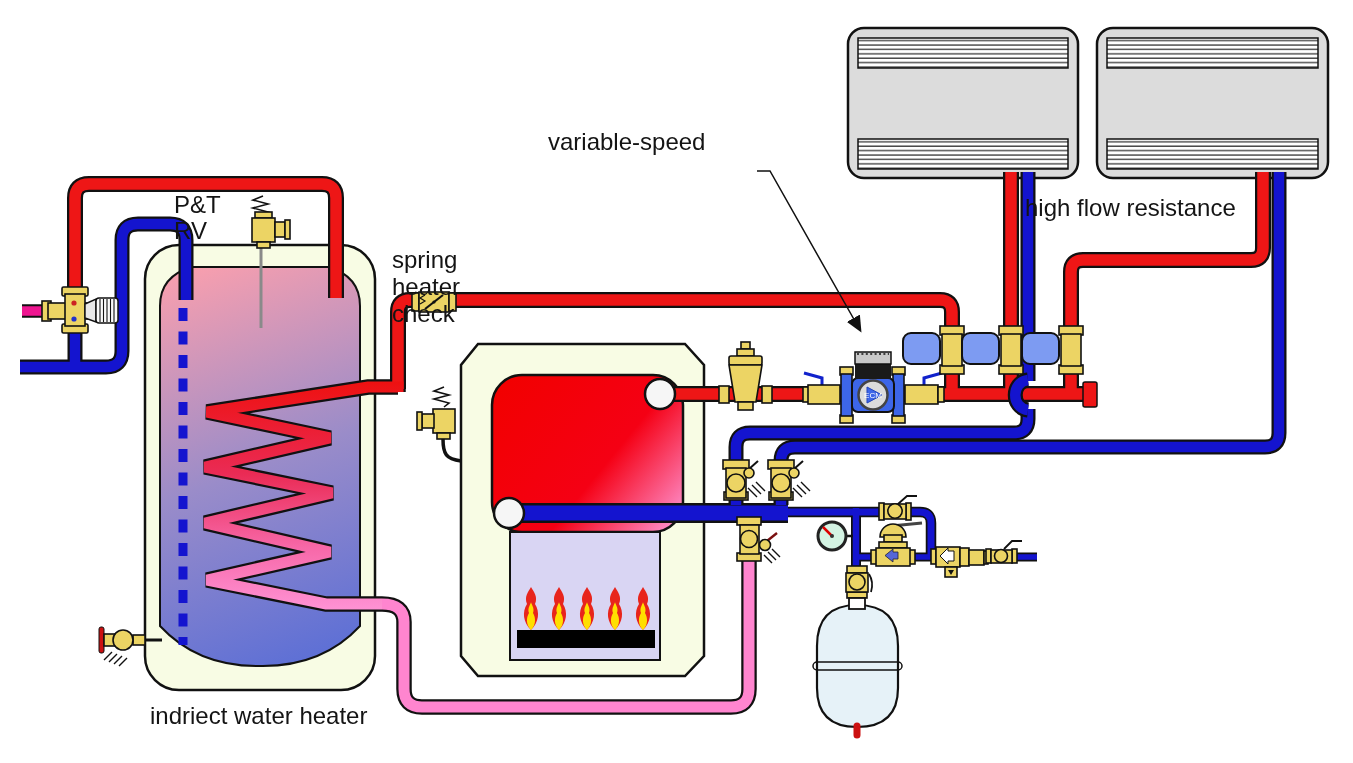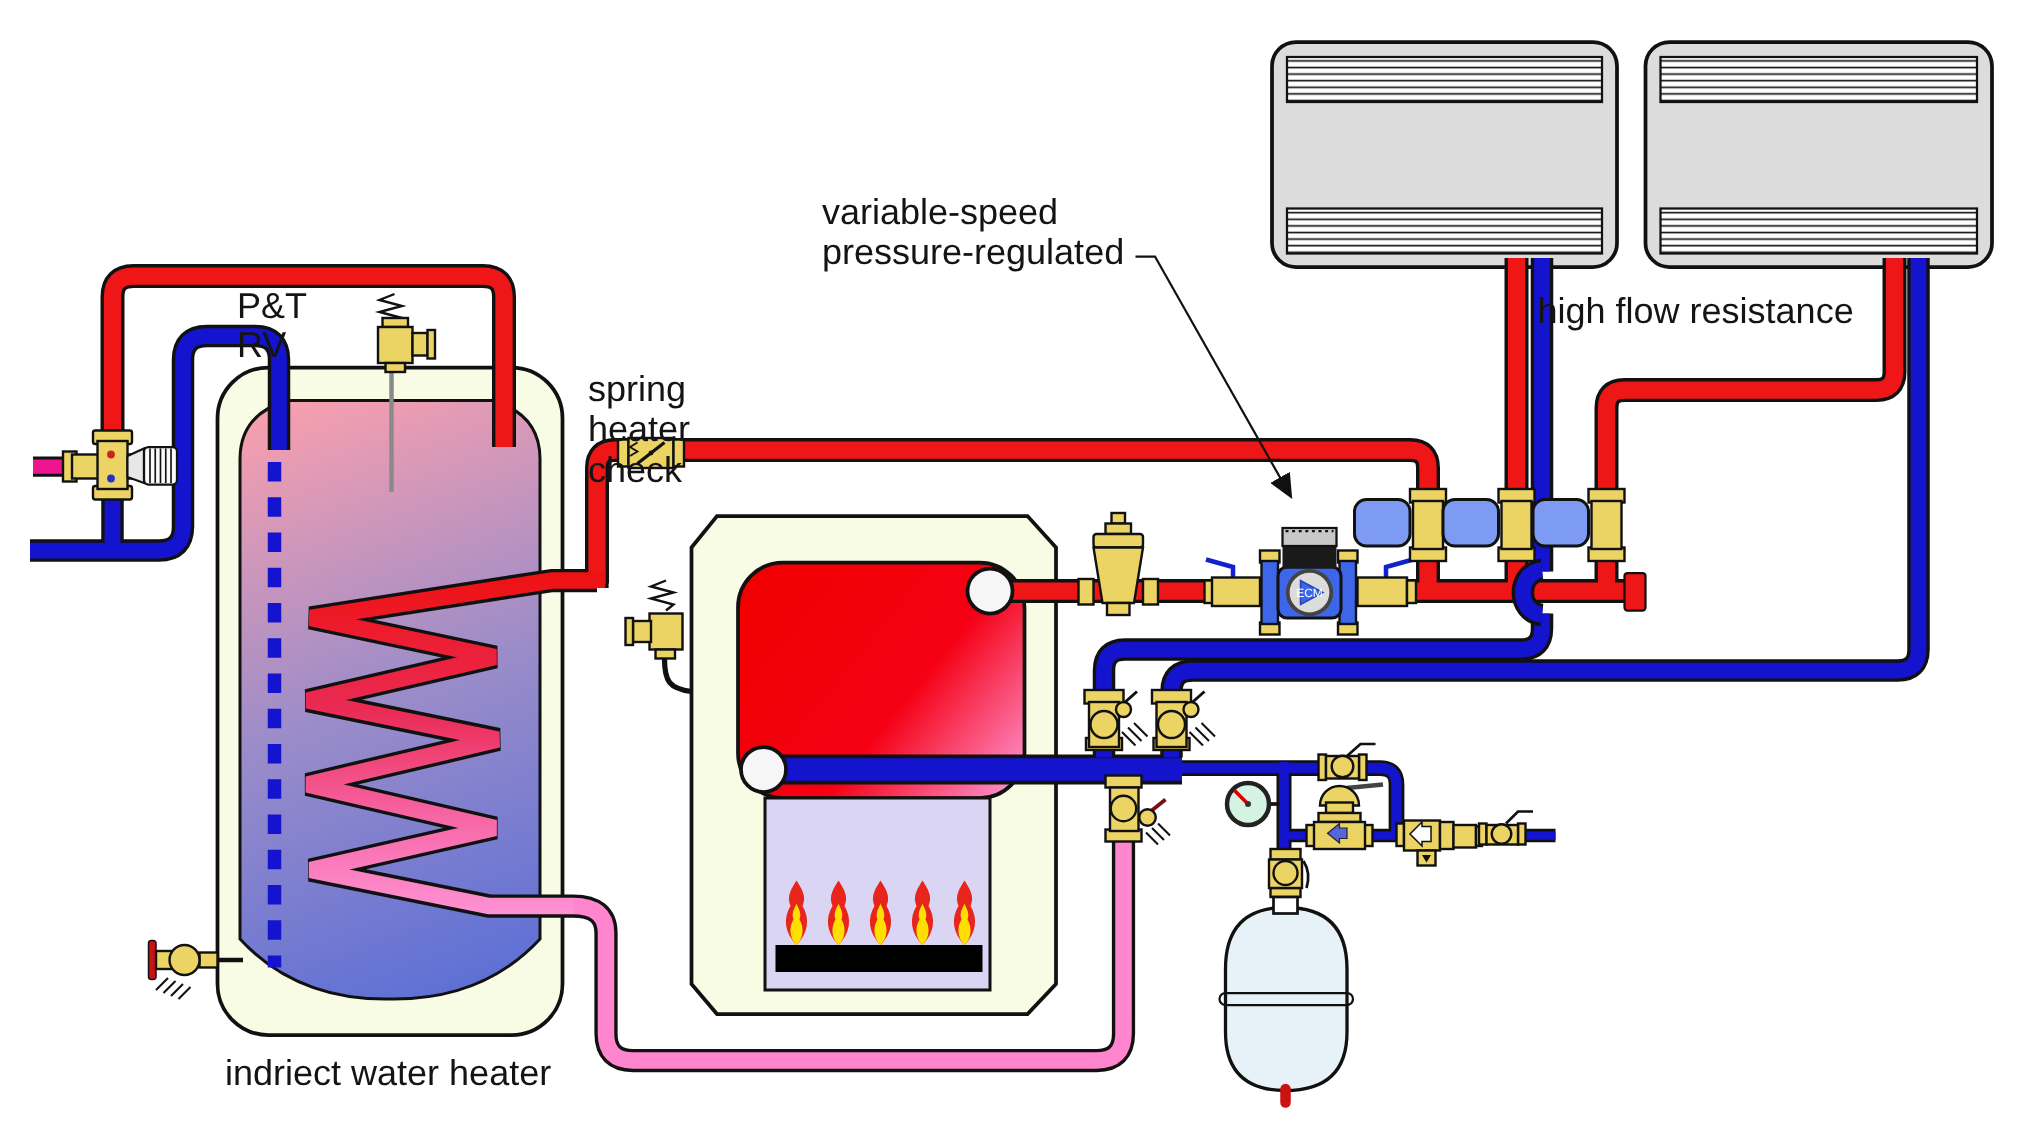--- a/index.html
+++ b/index.html
@@ -335,32 +335,31 @@
     <rect class="brass" x="847" y="566" width="20" height="7"></rect>
     <rect class="brass" x="847" y="592" width="20" height="6"></rect>
     <rect class="brass" x="846" y="573" width="22" height="19"></rect>
     <circle class="brass" cx="857" cy="582" r="8"></circle>
     <rect x="849" y="598" width="16" height="11" fill="#fff" stroke="#111" stroke-width="1.8"></rect>
   </g>
 
   <path d="M757,171 L770,171 L860,330" fill="none" stroke="#111" stroke-width="1.5" marker-end="url(#arr)"></path>
 </svg>
 
-  <div class="lbl" style="left:158px;top:192px;width:76px;">
+  <div class="lbl" style="left:174px;top:192px;width:76px;">
     <div>P&amp;T</div>
     <div>RV</div>
   </div>
   <div class="lbl" style="left:392px;top:210px;width:90px;line-height:27px;margin-top:36px;">
     <div>spring</div>
     <div>heater</div>
     <div>check</div>
   </div>
   <div class="lbl" style="left:548px;top:128px;width:224px;line-height:27px;">
     <div>variable-speed</div>
-    <div>pressure-regulated</div>
   </div>
   <div class="lbl" style="left:1025px;top:195px;width:236px;">
     <div>high flow resistance</div>
   </div>
   <div class="lbl" style="left:150px;top:703px;width:230px;">
     <div>indriect water heater</div>
   </div>
 </div>
 
 </body></html>

